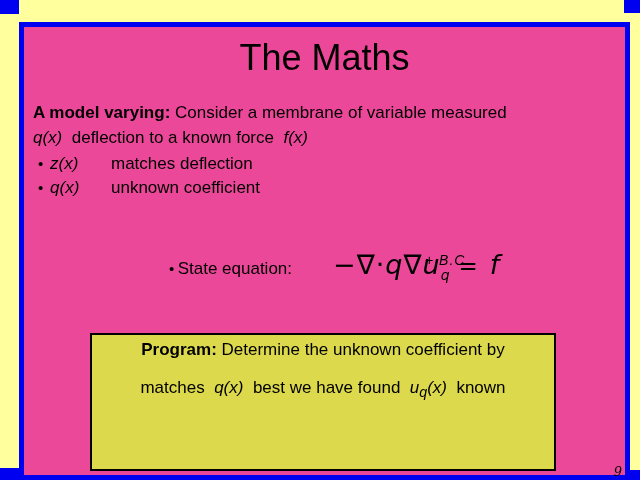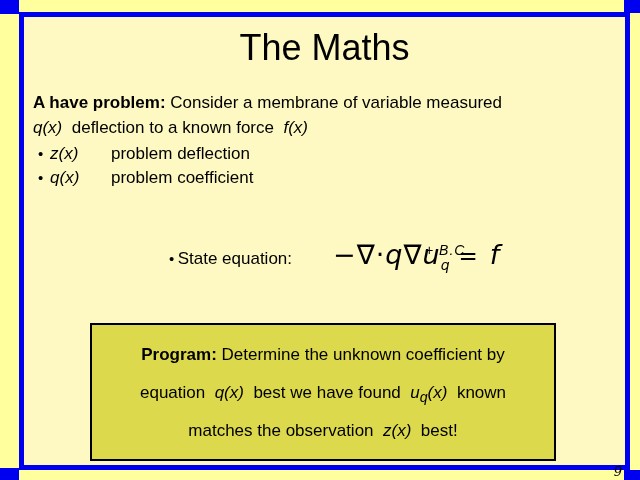--- a/index.html
+++ b/index.html
@@ -19,22 +19,22 @@
 
   
   .corner{position:absolute;background:var(--frame-blue);}
   .corner.tl{left:0;top:0;width:19px;height:14px;}
   .corner.tr{left:624px;top:0;width:16px;height:13px;}
   .corner.bl{left:0;top:468px;width:19px;height:12px;}
   .corner.br{left:624px;top:470px;width:16px;height:10px;}
 
   
   .panel{
-    position:absolute;left:19px;top:12px;width:611px;height:458px;
-    background:#fef9c3;border:5px solid var(--frame-blue);
+    position:absolute;left:19px;top:22px;width:611px;height:458px;
+    background:#ec4899;border:5px solid var(--frame-blue);
   }
 
   .pre{white-space:pre-wrap;}
 
   .title{
     position:absolute;left:0;top:11px;width:100%;
     text-align:center;font-size:36px;line-height:40px;
   }
 
   .intro{
@@ -65,21 +65,20 @@
   .eq sub{font-size:14px;font-style:italic;line-height:0;letter-spacing:0;}
   .eq-bc{
     position:absolute;left:387px;top:3px;
     font-size:14px;font-style:italic;letter-spacing:1px;
   }
 
   .program-box{
     position:absolute;left:66px;top:306px;width:466px;height:138px;
     background:var(--box-fill);border:2px solid var(--box-border);
     text-align:center;font-size:17px;
-    padding-top:15px;
   }
   .program-box .box-line{height:38px;line-height:29px;}
   .program-box b{font-weight:bold;}
 
   .page-number{
     position:absolute;left:606px;top:465px;width:16px;
     font-family:"DejaVu Serif","Liberation Serif",serif;
     font-style:italic;font-size:13px;line-height:14px;text-align:right;
   }
 </style>
@@ -91,47 +90,44 @@
   <div class="corner tl"></div>
   <div class="corner tr"></div>
   <div class="corner bl"></div>
   <div class="corner br"></div>
 
   <div class="panel">
 
     <div class="title">The Maths</div>
 
     <div class="intro">
-      <b class="pre">A have problem:</b><span class="pre"> Consider a membrane of variable measured</span><br>
+      <b class="pre">A model varying:</b><span class="pre"> Consider a membrane of variable measured</span><br>
       <span class="sym pre">q(x)</span><span class="pre">  deflection to a known force  </span><span class="sym pre">f(x)</span>
     </div>
 
     <div class="bullet-row row1">
-      <span class="dot">•</span><span class="symcol"><span>z</span><sub></sub><span>(x)</span></span><span class="pre">problem deflection</span>
+      <span class="dot">•</span><span class="symcol"><span>z</span><sub></sub><span>(x)</span></span><span class="pre">matches deflection</span>
     </div>
 
     <div class="bullet-row row2">
-      <span class="dot">•</span><span class="symcol"><span>q</span><sub></sub><span>(x)</span></span><span class="pre">problem coefficient</span>
+      <span class="dot">•</span><span class="symcol"><span>q</span><sub></sub><span>(x)</span></span><span class="pre">unknown coefficient</span>
     </div>
 
 
     <div class="state-row">
       <span class="dot">•</span><span>State equation:</span><span class="eq"><span>−</span><span>∇</span><span>·</span><span class="eq-var">q</span><span>∇</span><span class="eq-var">u</span><sub>q</sub><span class="eq-equals">=</span><span class="eq-var">f</span></span>
       <span class="eq-bc">+ B.C.</span>
     </div>
 
     <div class="program-box">
       <div class="box-line">
         <b class="pre">Program:</b><span class="pre"> Determine the unknown coefficient by</span>
       </div>
       <div class="box-line">
-        <span class="pre">equation </span><span class="sym pre"> q(x) </span><span class="pre"> best we have found </span><span class="sym pre"><span> u</span><sub>q</sub><span>(x) </span></span><span class="pre"> known</span>
-      </div>
-      <div class="box-line">
-        <span class="pre">matches the observation </span><span class="sym pre"> z(x) </span><span class="pre"> best!</span>
+        <span class="pre">matches </span><span class="sym pre"> q(x) </span><span class="pre"> best we have found </span><span class="sym pre"><span> u</span><sub>q</sub><span>(x) </span></span><span class="pre"> known</span>
       </div>
     </div>
 
   </div>
 
   <div class="page-number">9</div>
 
 </div>
 
 </body></html>

